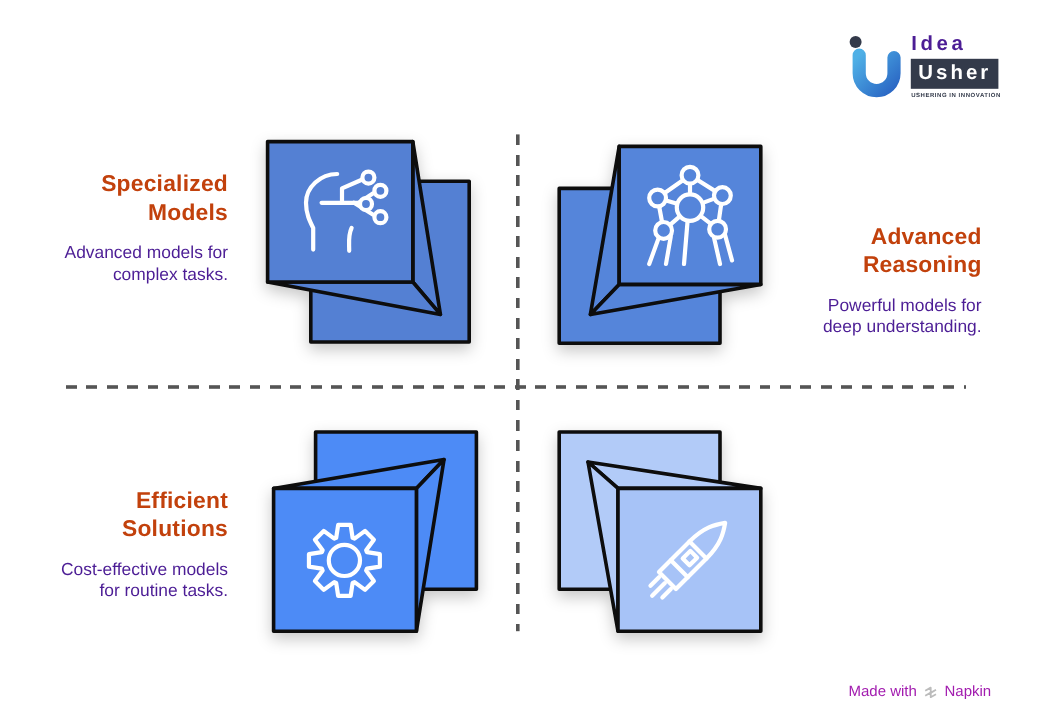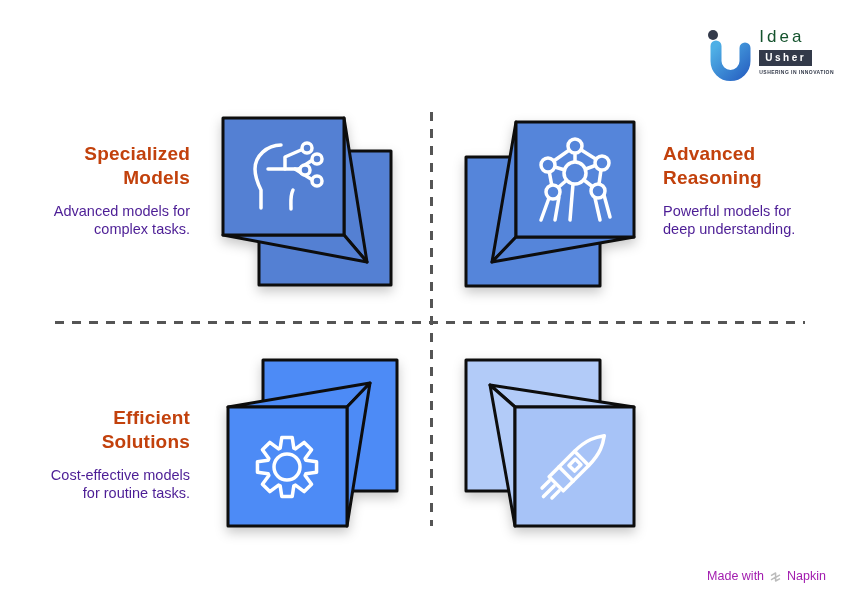--- a/index.html
+++ b/index.html
@@ -8,44 +8,44 @@
 
   
   .divider-h { position:absolute; left:55px; top:321px; width:750px; height:3px;
     background:repeating-linear-gradient(to right,#555555 0 9px,transparent 9px 17px); }
   .divider-v { position:absolute; left:430px; top:112px; width:3px; height:414px;
     background:repeating-linear-gradient(to bottom,#555555 0 9px,transparent 9px 17px); }
 
   
   .qtext { position:absolute; }
   .qtext.align-right { text-align:right; }
-  .qtext.align-left  { text-align:left; }
+  .qtext.align-left  { text-align:right;margin-top:44px; }
   .qtitle { font-size:19px; font-weight:700; color:#c2410c; line-height:1.26; letter-spacing:.2px; }
   .qdesc  { font-size:14.5px; color:#4c1d95; line-height:1.24; margin-top:13px; }
   .qt-tl { left:40px;  top:142px; width:150px; }
   .qt-tr { left:663px; top:142px; width:155px; }
   .qt-bl { left:40px;  top:406px; width:150px; }
   .qt-br { left:663px; top:406px; width:155px; }
 
   
   .cube { position:absolute; filter:drop-shadow(0 5px 6px rgba(0,0,0,.22)); }
   .cube-tl { left:215px; top:108px; }
   .cube-tr { left:458px; top:110px; }
   .cube-bl { left:215px; top:350px; }
   .cube-br { left:458px; top:350px; }
   .cube-shape { stroke:#0d0d0d; stroke-width:3; stroke-linejoin:round; }
   .icon-stroke { fill:none; stroke:#ffffff; stroke-width:3.5; stroke-linecap:round; stroke-linejoin:round; }
   .icon-node { stroke:#ffffff; stroke-width:3.5; }
 
   
   .logo { position:absolute; right:30px; top:27px; display:flex; align-items:flex-start; }
   .logo-text { margin-left:5px; }
-  .logo-idea  { color:#14532d; font-weight:400; font-size:17px; letter-spacing:3px; }
+  .logo-idea  { color:#4c1d95; font-weight:700; font-size:17px; letter-spacing:3px; }
   .logo-usher { display:inline-block; background:#333a4a; color:#ffffff; font-weight:700;
-                font-size:10px; letter-spacing:2.5px; padding:2px 6px 3px; margin-top:2px; }
+                font-size:17px; letter-spacing:2.5px; padding:2px 6px 3px; margin-top:2px; }
   .logo-tagline { color:#333a4a; font-weight:700; font-size:5px; letter-spacing:.45px; margin-top:3px; white-space:nowrap; }
 
   
   .footer { position:absolute; right:38px; top:569px; display:flex; align-items:center; gap:5px;
             color:#a21caf; font-size:12.5px; }
 </style>
 </head>
 <body>
 
 <div class="canvas">

